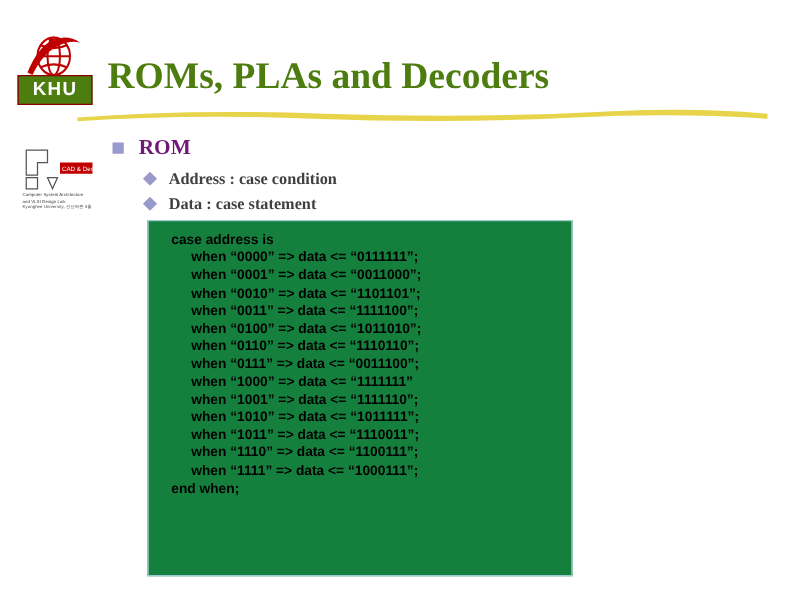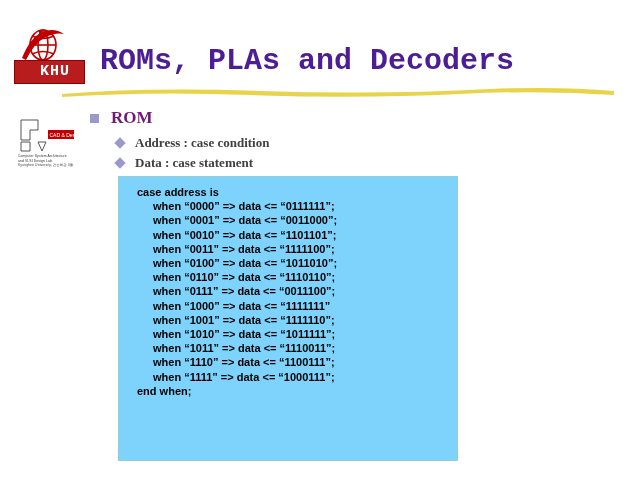--- a/index.html
+++ b/index.html
@@ -29,41 +29,40 @@
     top: 0px;
     width: 46px;
     height: 34px;
   }
   .logo-text {
     position: absolute;
     left: 0px;
     top: 32px;
     width: 58px;
     height: 22px;
-    background: #b91c1c;
+    background: #4d7c0f;
     border: 1px solid #8b0000;
     color: #ffffff;
-    font-family: Liberation Mono, monospace;
+    font-family: Liberation Sans, sans-serif;
     font-weight: bold;
     font-size: 15px;
     letter-spacing: 1px;
     text-align: center;
     line-height: 22px;
-    padding-left: 11px;
   }
 
   
   .title {
     position: absolute;
-    left: 100px;
+    left: 86px;
     top: 44px;
-    font-family: Liberation Mono, monospace;
+    font-family: Liberation Serif, serif;
     font-weight: bold;
     font-size: 30px;
-    color: #4c1d95;
+    color: #4d7c0f;
     white-space: nowrap;
   }
   .title-underline {
     position: absolute;
     left: 60px;
     top: 86px;
     width: 556px;
     height: 12px;
   }
 
@@ -142,21 +141,21 @@
     color: #404040;
   }
 
   
   .code-box {
     position: absolute;
     left: 118px;
     top: 176px;
     width: 340px;
     height: 285px;
-    background: #7dd3fc;
+    background: #15803d;
     border: 1px solid #99cccc;
     box-sizing: border-box;
     padding: 8px 0 0 0;
   }
   .code-line {
     font-family: "Liberation Sans", sans-serif;
     font-weight: bold;
     font-size: 11px;
     line-height: 14.2px;
     color: #000000;

